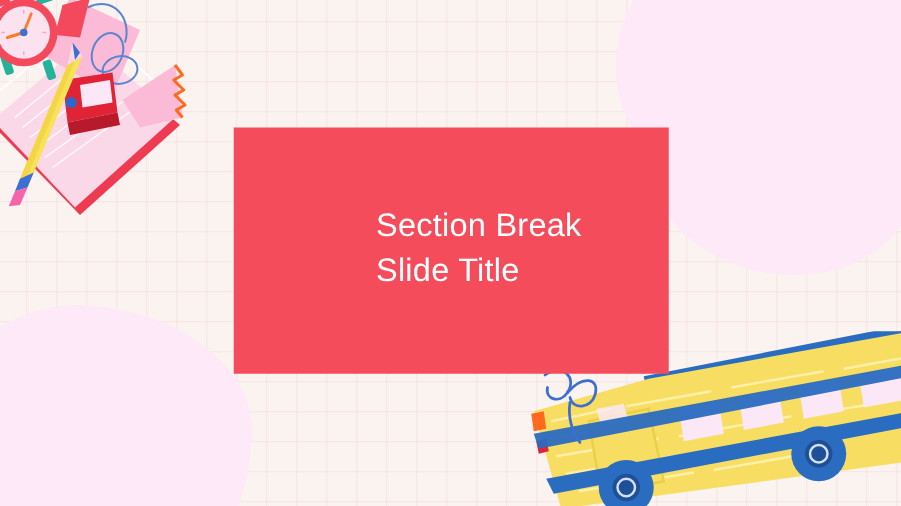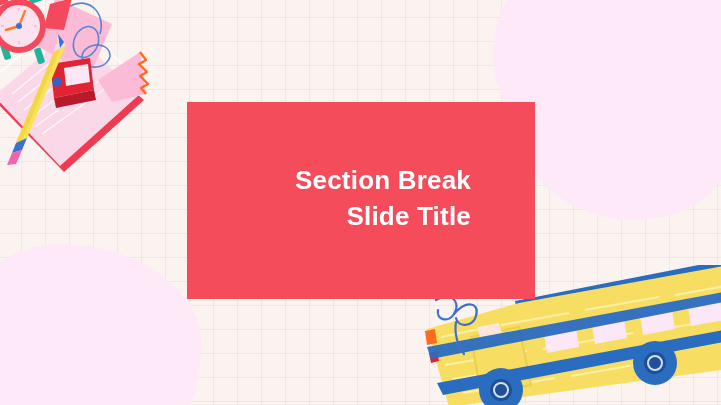--- a/index.html
+++ b/index.html
@@ -94,23 +94,23 @@
     background: #f54c5c;
     display: flex;
     align-items: center;
     justify-content: center;
     z-index: 5;
   }
   #title-text {
     color: #ffffff;
     font-size: 26px;
     line-height: 1.38;
-    text-align: right;
+    text-align: left;
     letter-spacing: 0.2px;
-    font-weight: 700;
+    font-weight: 400;
     white-space: pre-line;
     padding-bottom: 4px;
     margin-left: 44px;
   }
 </style>
 </head>
 <body>
 
 <div id="slide">
 

